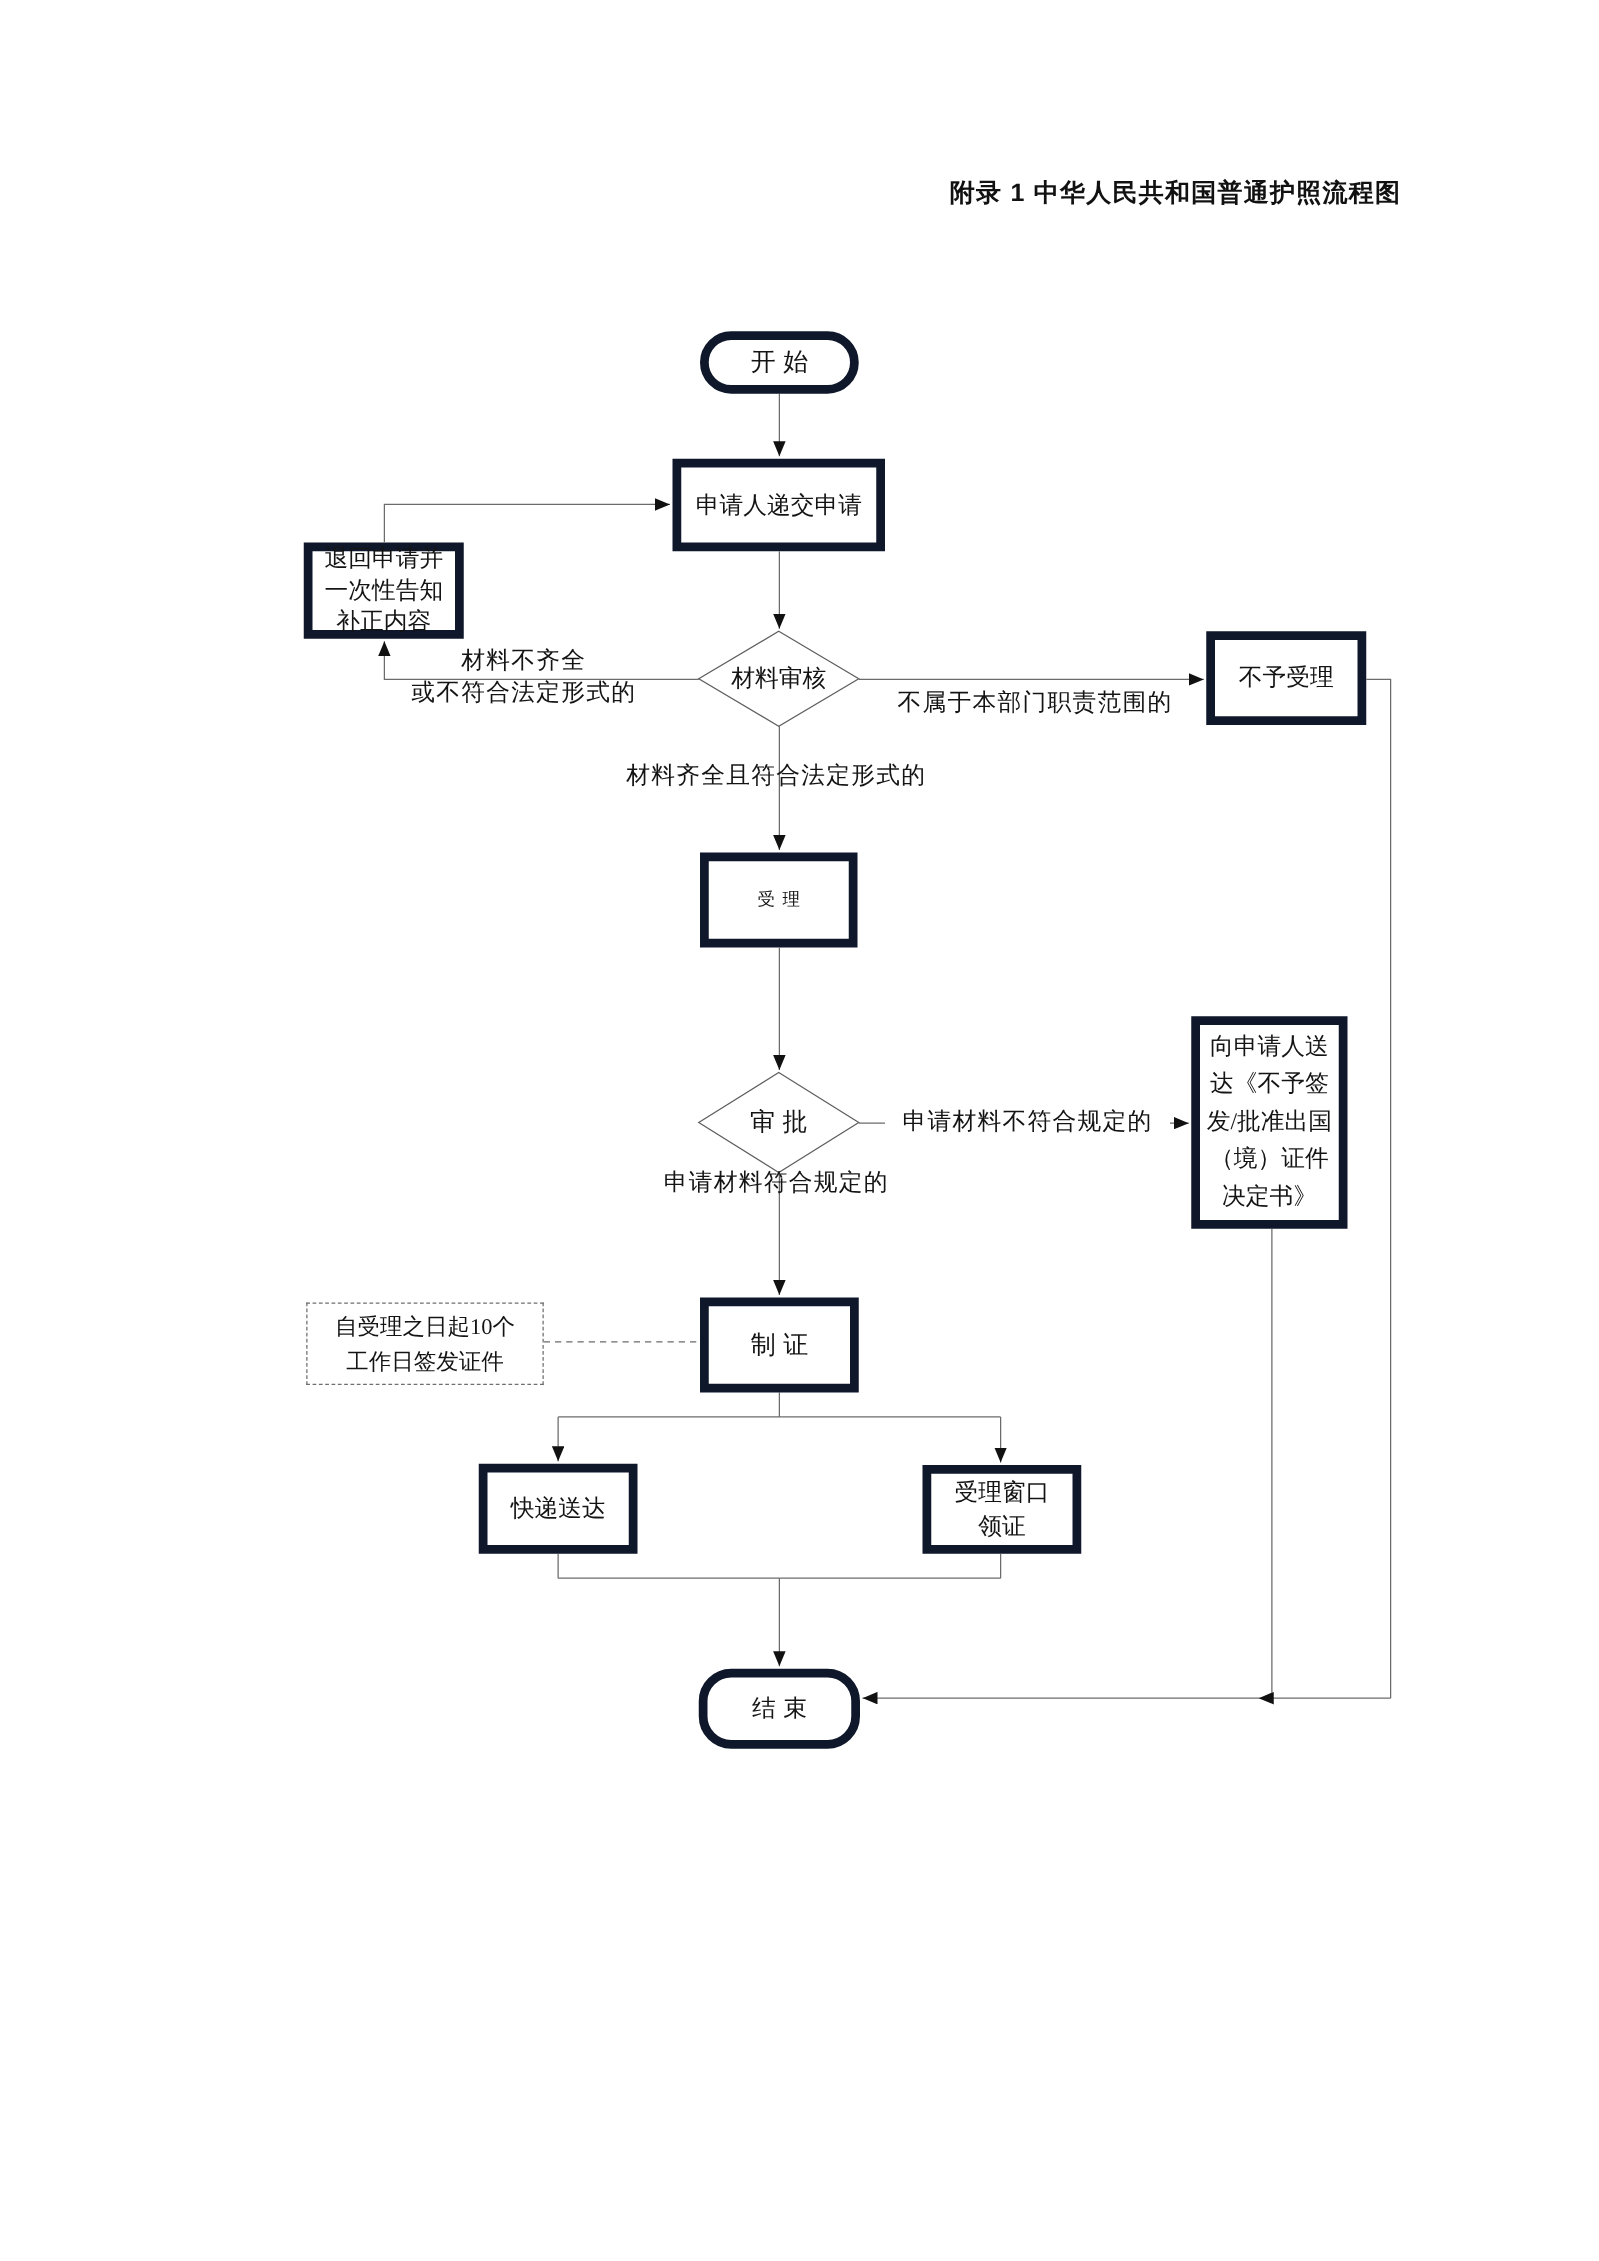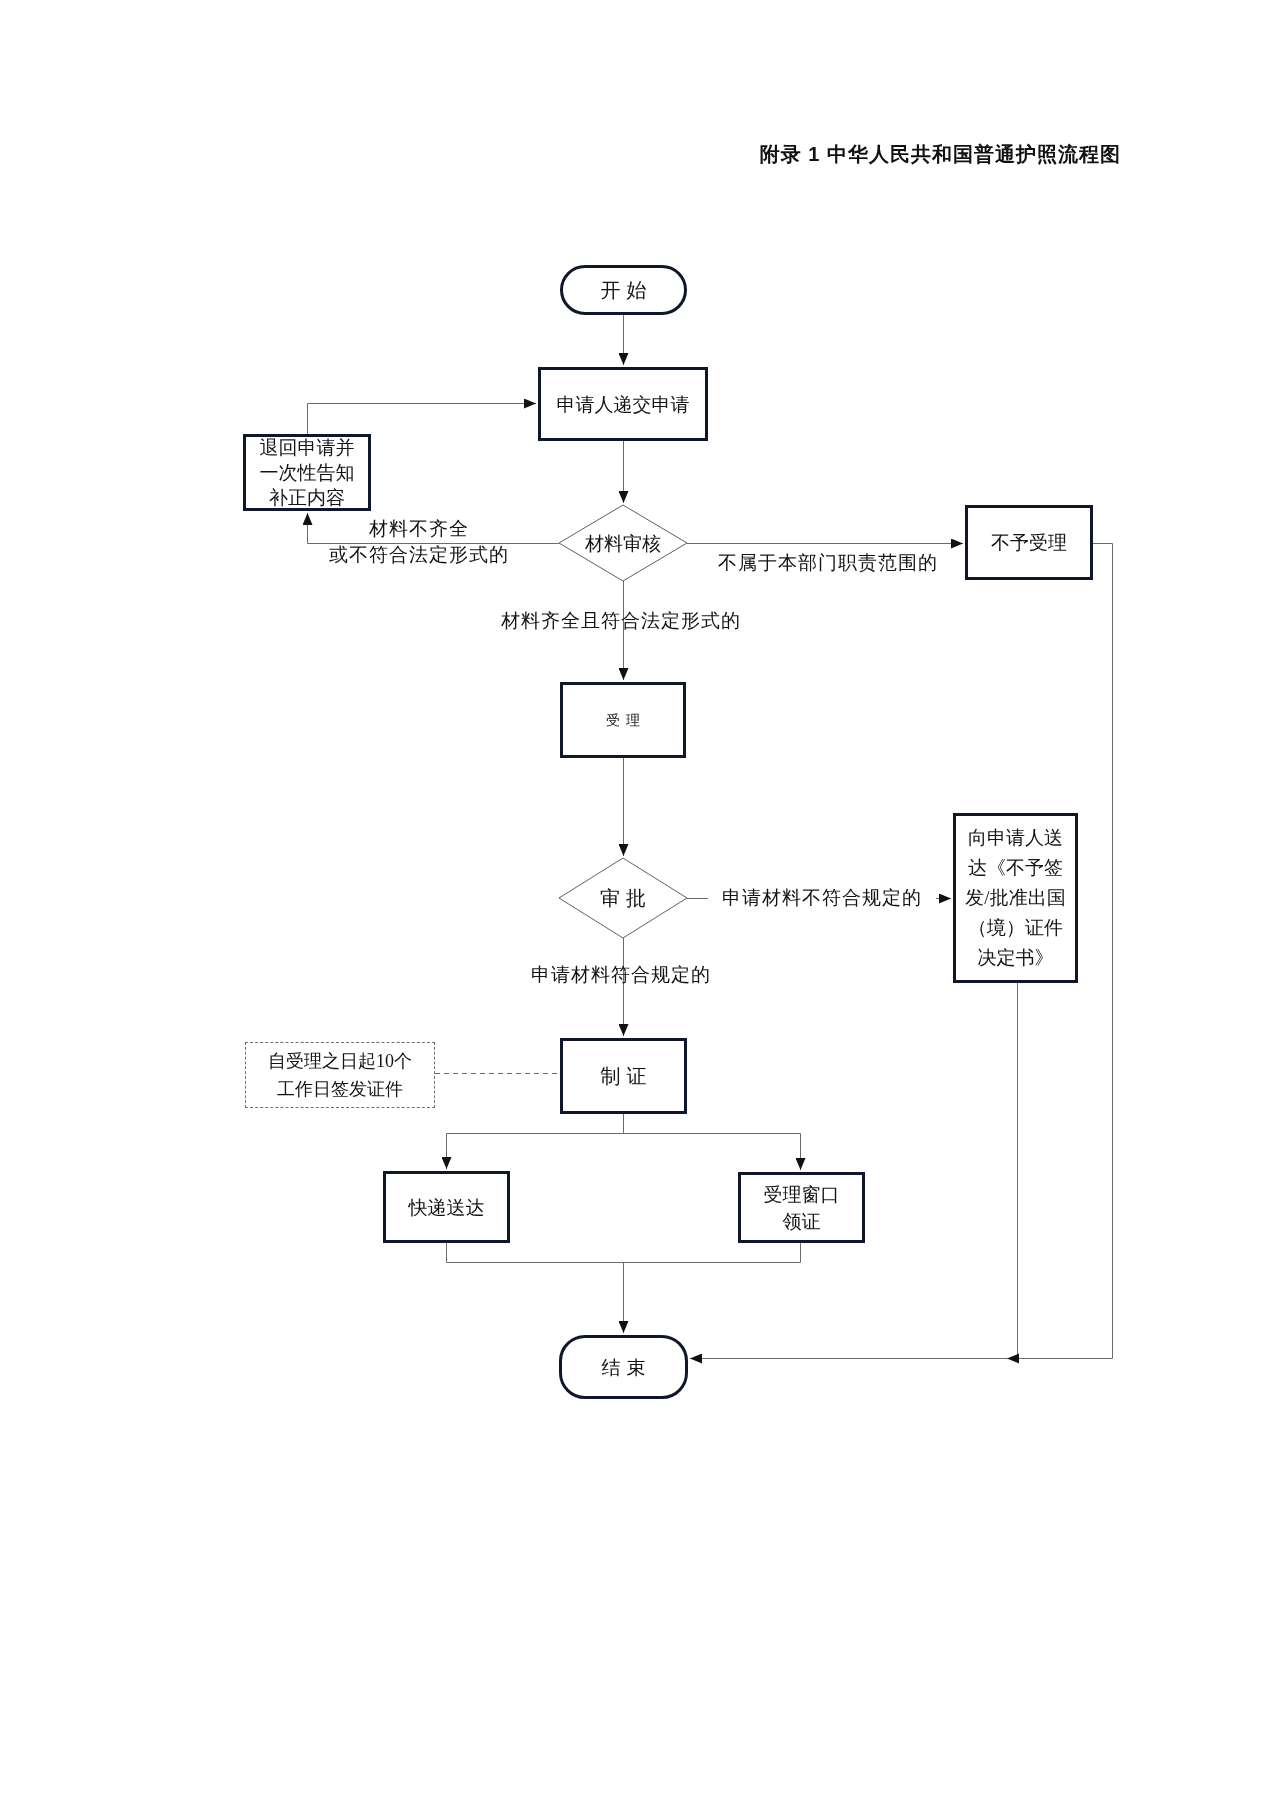--- a/index.html
+++ b/index.html
@@ -9,21 +9,21 @@
     overflow:hidden;
   }
   .title {
     position:absolute; left:0; top:141px; width:1121px; text-align:right;
     font-family:"Liberation Sans","DejaVu Sans",sans-serif;
     font-weight:bold; font-size:20px; color:#111111; letter-spacing:1px;
   }
   svg.wires { position:absolute; left:0; top:0; }
   .node {
     position:absolute; box-sizing:border-box; background:#ffffff;
-    border:3px solid #0f172a; display:flex; flex-direction:column;
+    border:7px solid #0f172a; display:flex; flex-direction:column;
     align-items:center; justify-content:center; text-align:center;
     font-size:19px; line-height:25px; color:#141414;
   }
   .terminator { border-radius:26px; }
   .dtext { background:transparent; border:none; }
   .note { border:1px dashed #6f6f6f; font-size:18px; line-height:28px; }
   .sp2 { letter-spacing:6px; text-indent:6px; }
   .elabel {
     position:absolute; text-align:center; font-size:19px; line-height:26px;
     color:#141414; letter-spacing:1px;
@@ -121,15 +121,15 @@
     <div>材料不齐全</div>
     <div>或不符合法定形式的</div>
   </div>
 
   <div class="elabel" style="left:495px; top:608px; width:252px;">材料齐全且符合法定形式的</div>
 
   <div class="elabel wbg" style="left:708px; top:530px; width:240px;margin-top:20px;">不属于本部门职责范围的</div>
 
   <div class="elabel wbg" style="left:708px; top:885px; width:228px;">申请材料不符合规定的</div>
 
-  <div class="elabel" style="left:525px; top:962px; width:192px;">申请材料符合规定的</div>
+  <div class="elabel" style="left:525px; top:934px; width:192px;">申请材料符合规定的</div>
 
 </div>
 
 </body></html>

